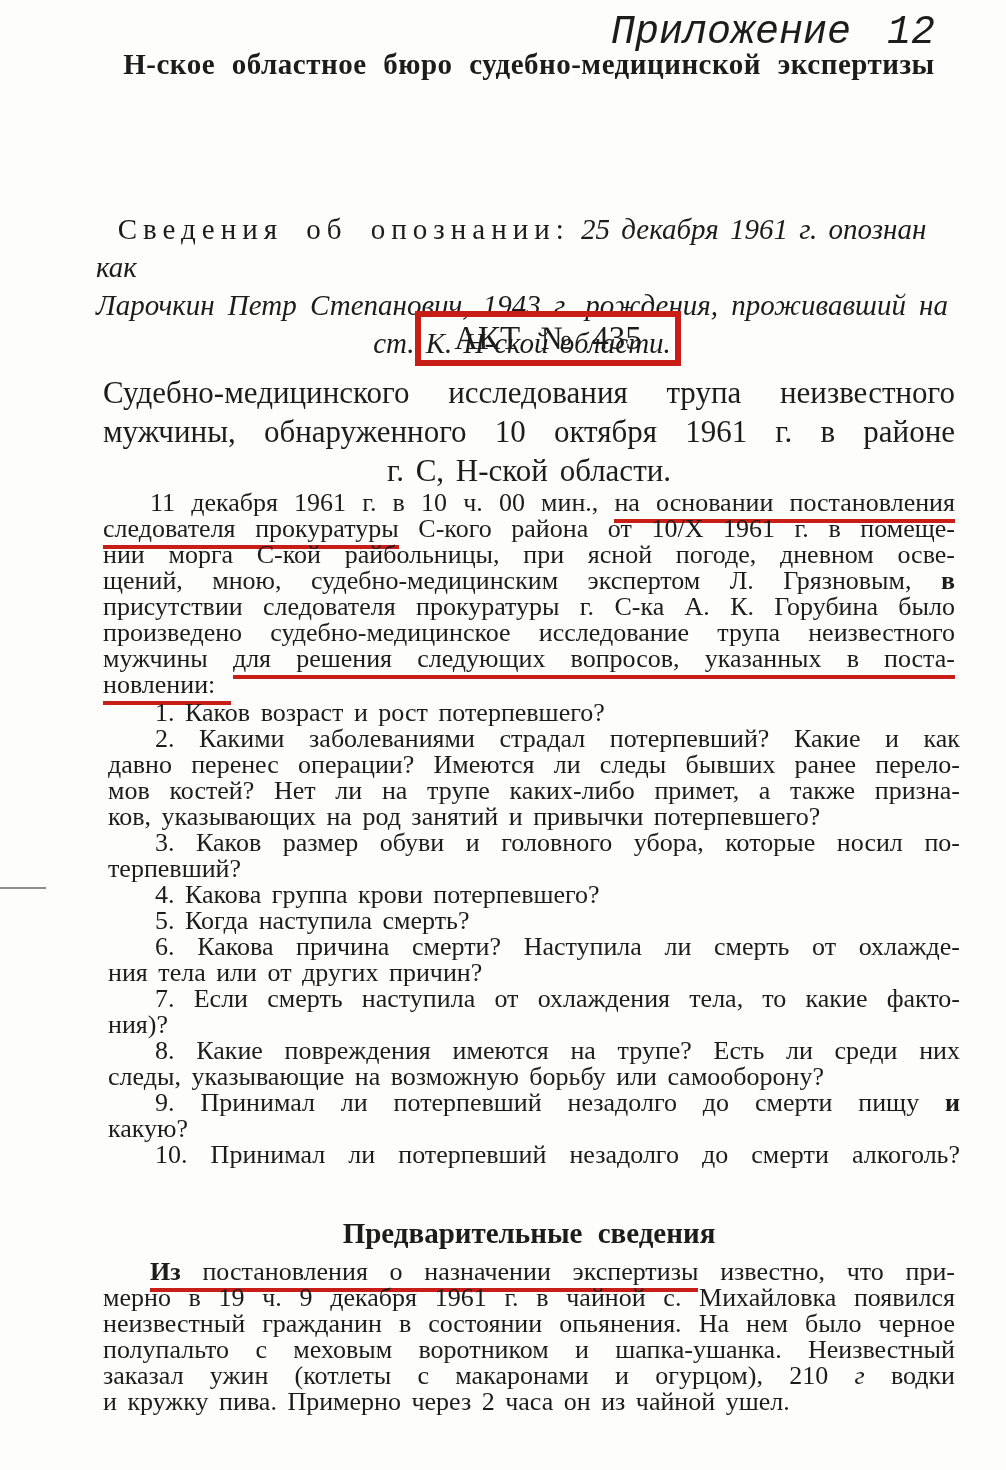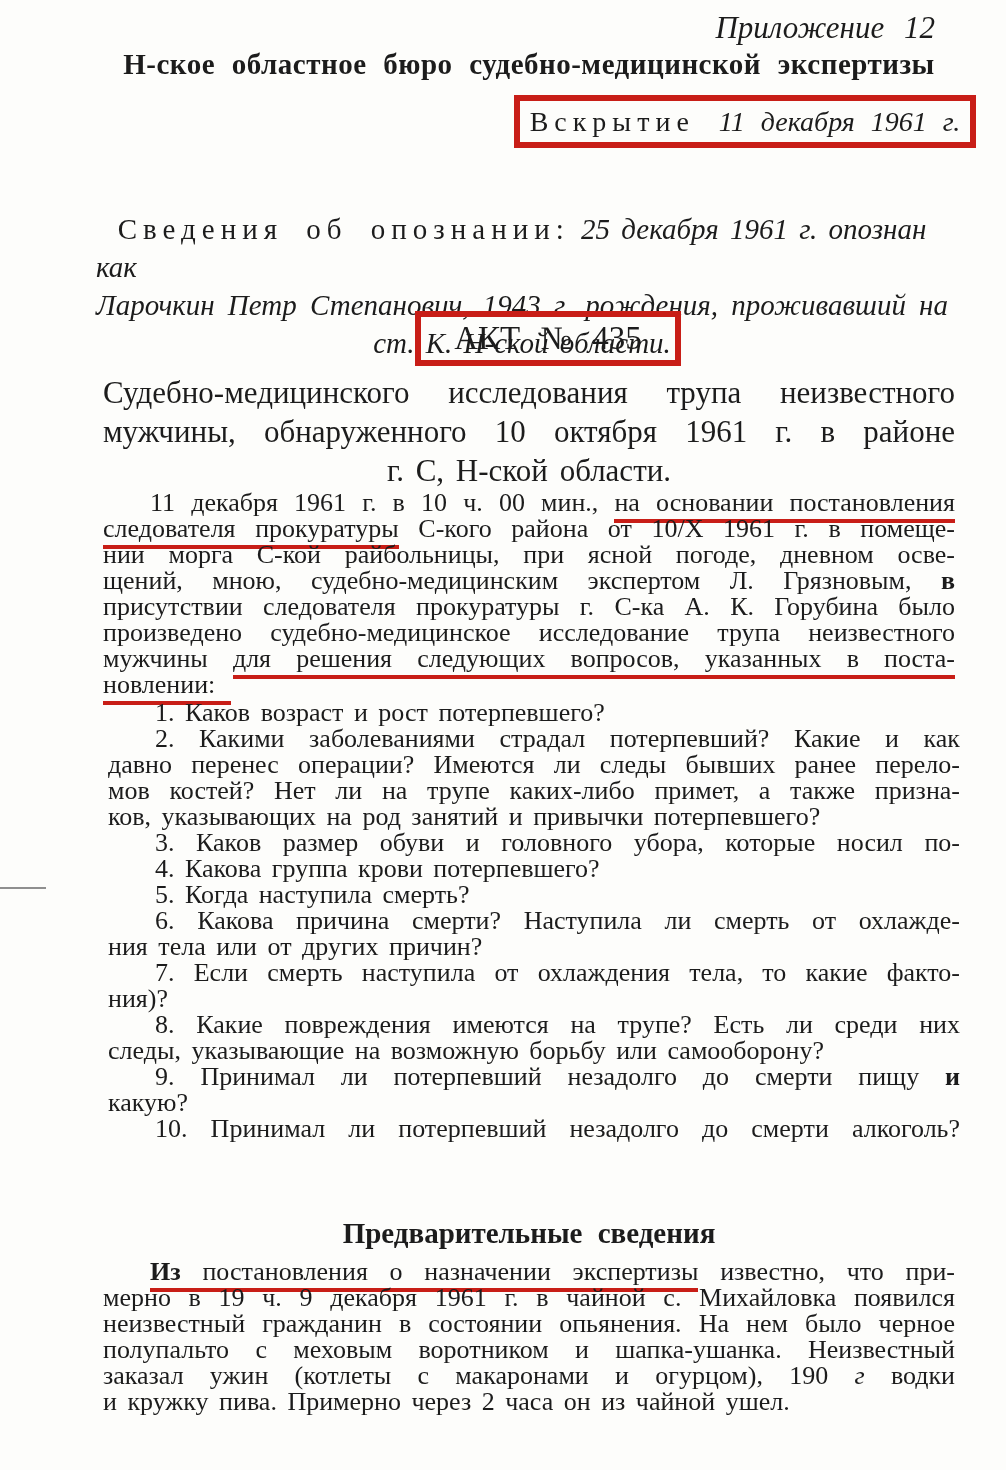--- a/index.html
+++ b/index.html
@@ -18,21 +18,21 @@
   .ctr { text-align:center; }
   .ind { text-indent:47px; }
   .it  { font-style:italic; }
   .bld { font-weight:bold; }
 
   .ru  { border-bottom:4px solid #c81e17; padding-bottom:2px; }
   .ru-ext { padding-right:16px; }
 
   .appendix {
     position:absolute; top:10px; left:0; right:71px;
-    text-align:right; font-style:italic; font-size:31px; word-spacing:12px;
+    text-align:right; font-style:italic; font-size:40px; word-spacing:12px;font-family:Liberation Mono, monospace;
   }
   .bureau {
     position:absolute; top:48px; left:103px; width:852px;
     text-align:center; font-weight:bold; font-size:29px; word-spacing:9px; letter-spacing:0.5px;
   }
   .autopsy-box {
     position:absolute; top:95px; left:514px; width:462px; height:53px;
     border:6px solid #c81e17; box-sizing:border-box;
     display:flex; align-items:center; justify-content:center; gap:24px;
     font-size:28px;
@@ -68,24 +68,20 @@
 </style>
 </head>
 <body>
 
 <div class="page">
 
   <div class="appendix">Приложение 12</div>
 
   <div class="bureau">Н-ское областное бюро судебно-медицинской экспертизы</div>
 
-  <div class="autopsy-box">
-    <span class="autopsy-label">Вскрытие</span>
-    <span class="autopsy-date">11 декабря 1961 г.</span>
-  </div>
 
   <div class="ident">
     <div class="ln j"><span class="ident-label">Сведения об опознании:</span><span class="it"> 25 декабря 1961 г. опознан как</span></div>
     <div class="ln j it">Ларочкин Петр Степанович, 1943 г. рождения, проживавший на</div>
     <div class="ln ctr it">ст. К. Н-ской области.</div>
   </div>
 
   <div class="act-box">
     <span>АКТ № 435</span>
   </div>
@@ -109,20 +105,21 @@
 
   <div class="qs">
     <div class="ln ind">1. Каков возраст и рост потерпевшего?</div>
 
     <div class="ln j ind">2. Какими заболеваниями страдал потерпевший? Какие и как</div>
     <div class="ln j">давно перенес операции? Имеются ли следы бывших ранее перело-</div>
     <div class="ln j">мов костей? Нет ли на трупе каких-либо примет, а также призна-</div>
     <div class="ln">ков, указывающих на род занятий и привычки потерпевшего?</div>
 
     <div class="ln j ind">3. Каков размер обуви и головного убора, которые носил по-</div>
+    <div class="ln">терпевший?</div>
 
     <div class="ln ind">4. Какова группа крови потерпевшего?</div>
     <div class="ln ind">5. Когда наступила смерть?</div>
 
     <div class="ln j ind">6. Какова причина смерти? Наступила ли смерть от охлажде-</div>
     <div class="ln">ния тела или от других причин?</div>
 
     <div class="ln j ind">7. Если смерть наступила от охлаждения тела, то какие факто-</div>
     <div class="ln">ния)?</div>
 
@@ -135,19 +132,19 @@
     <div class="ln j ind">10. Принимал ли потерпевший незадолго до смерти алкоголь?</div>
   </div>
 
   <div class="prelim-heading">Предварительные сведения</div>
 
   <div class="final">
     <div class="ln j ind"><span class="ru"><span class="bld">Из</span><span> постановления о назначении экспертизы</span></span><span> известно, что при-</span></div>
     <div class="ln j">мерно в 19 ч. 9 декабря 1961 г. в чайной с. Михайловка появился</div>
     <div class="ln j">неизвестный гражданин в состоянии опьянения. На нем было черное</div>
     <div class="ln j">полупальто с меховым воротником и шапка-ушанка. Неизвестный</div>
-    <div class="ln j"><span>заказал ужин (котлеты с макаронами и огурцом), 190 </span><span class="it">г</span><span> водки</span></div>
+    <div class="ln j"><span>заказал ужин (котлеты с макаронами и огурцом), 210 </span><span class="it">г</span><span> водки</span></div>
     <div class="ln">и кружку пива. Примерно через 2 часа он из чайной ушел.</div>
   </div>
 
   <div class="margin-dash"></div>
 
 </div>
 
 </body></html>

